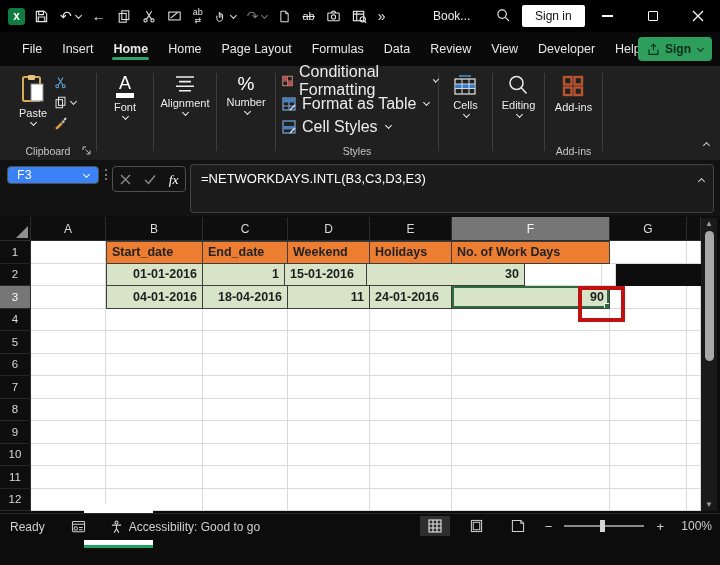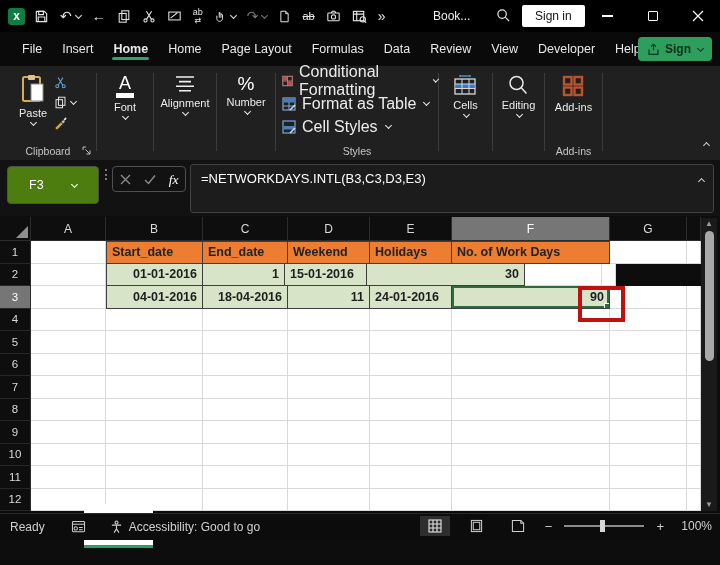--- a/index.html
+++ b/index.html
@@ -55,21 +55,21 @@
   .clipcol { display:flex; flex-direction:column; justify-content:flex-start; gap:5px; padding-top:9px; margin-left:6px; }
   .clipcol .tbtn { padding:1px; }
   .glabel { height:19px; width:100%; display:flex; align-items:center; justify-content:center; color:#c6c6c6; font-size:10.5px; position:relative; }
   .launcher { position:absolute; right:4px; bottom:4px; }
   .stylecol { display:flex; flex-direction:column; justify-content:center; width:100%; padding-left:6px; flex:1; }
   .srow { display:flex; align-items:center; gap:6px; color:#ececec; font-size:16px; height:23px; }
   .collapsebtn { position:absolute; right:11px; bottom:8px; color:#cfcfcf; }
 
   
   .fbar { position:absolute; top:160px; left:0; right:0; height:56px; background:#121212; }
-  .namebox { position:absolute; left:7px; top:6px; width:92px; height:38px; background:#4d7c0f; border:1px solid #505050; border-radius:4px; color:#fff; font-size:12.5px; display:flex; align-items:center; justify-content:space-between; padding:0 21px; }
+  .namebox { position:absolute; left:7px; top:6px; width:92px; height:18px; background:#3b82f6; border:1px solid #505050; border-radius:4px; color:#fff; font-size:12.5px; display:flex; align-items:center; justify-content:space-between; padding:0 9px; }
   .fdots { position:absolute; left:102px; top:9px; width:8px; display:flex; flex-direction:column; gap:2.5px; align-items:center; }
   .fdots i { width:2px; height:2px; border-radius:50%; background:#9a9a9a; }
   .fbtns { position:absolute; left:112px; top:6px; width:74px; height:26px; border:1px solid #505050; border-radius:4px; display:flex; align-items:center; justify-content:space-around; }
   .fxlab { font-family:"Liberation Serif", serif; font-style:italic; font-size:13.5px; color:#fff; }
   .finput { position:absolute; left:190px; top:4px; right:6px; height:49px; background:#1c1c1c; border:1px solid #424242; border-radius:3px; color:#fff; font-size:13px; padding:6px 10px; }
   .fexpand { position:absolute; right:9px; top:7px; color:#cfcfcf; }
 
   
   .gridwrap { position:absolute; top:217px; left:0; width:720px; height:295px; background:#0d0d0d; }
   .grow { display:flex; height:22.5px; }

